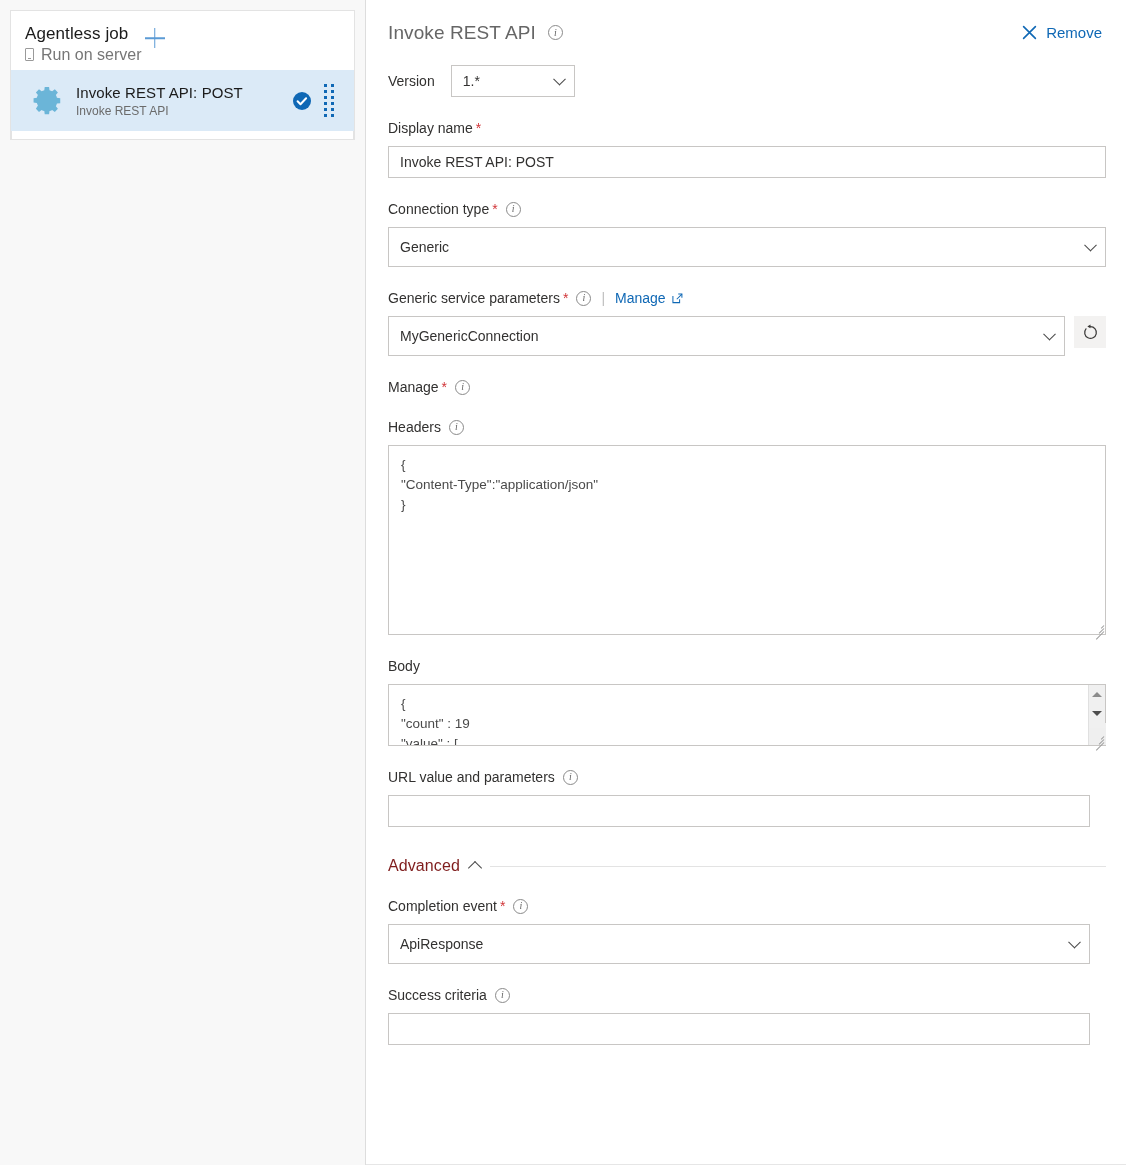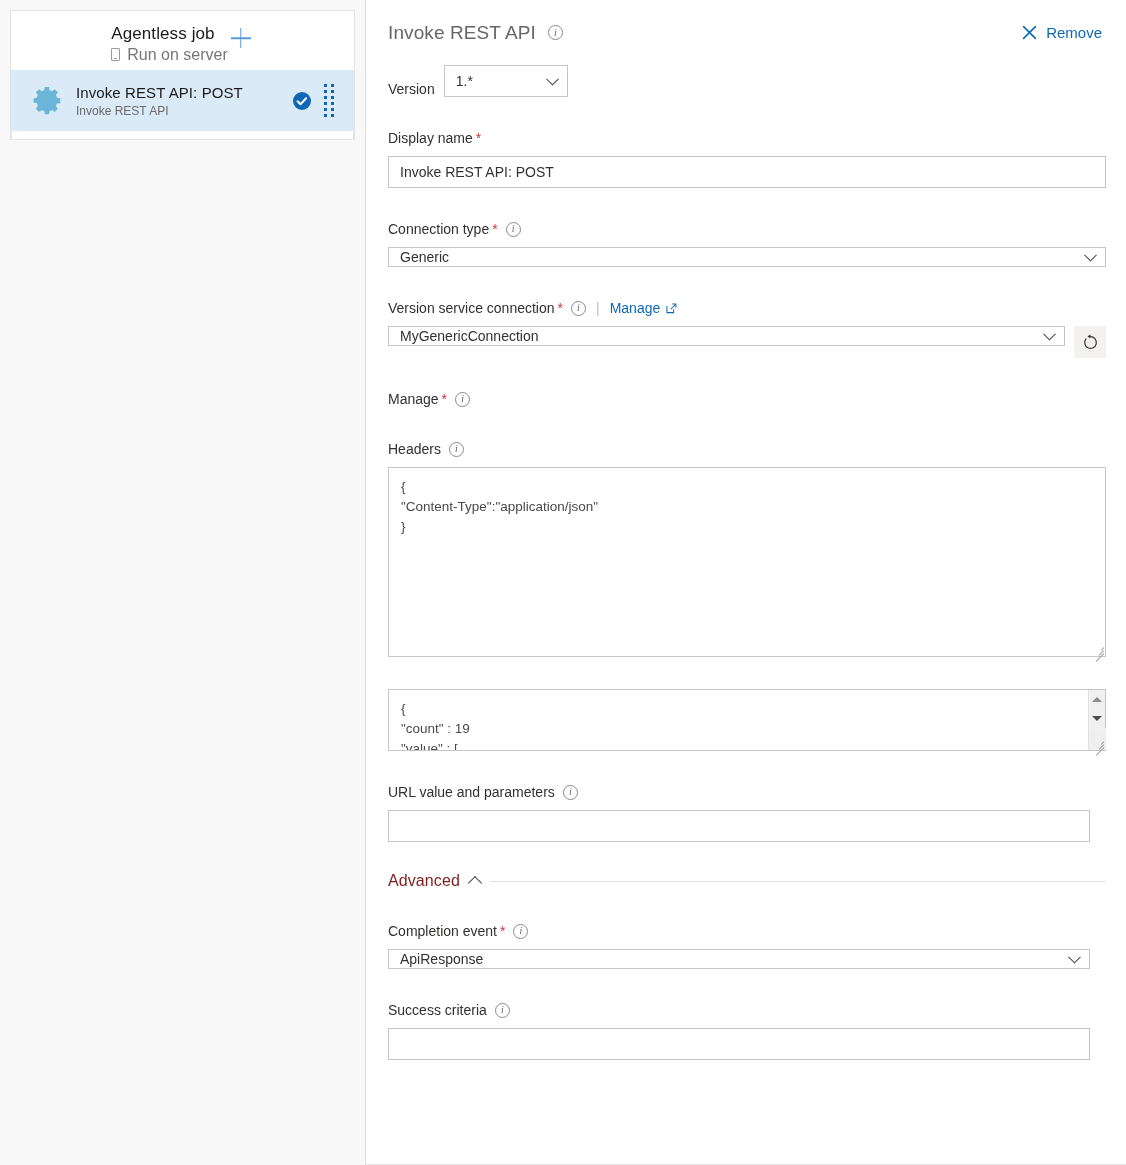--- a/index.html
+++ b/index.html
@@ -68,21 +68,21 @@
     flex: 1;
   }
   .job-card {
     background: #ffffff;
     border: 1px solid #e3e3e3;
     border-bottom: none;
   }
   .job-head {
     display: flex;
     align-items: flex-start;
-    justify-content: center;
+    justify-content: flex-start;
     padding: 12px 14px 13px 14px;
     background: #ffffff;
     height: 59px;
   }
   .job-title {
     font-size: 17px;
     color: #1b1b1b;
     line-height: 22px;
     font-weight: 400;
     letter-spacing: 0.1px;
@@ -213,29 +213,29 @@
     font-family: "Liberation Serif", serif;
     font-style: italic;
     line-height: 1;
     flex: 0 0 auto;
     cursor: pointer;
     user-select: none;
   }
 
   .version-row {
     display: flex;
-    align-items: flex-end;
-    gap: 9px;
+    align-items: center;
+    gap: 16px;
     padding: 20px 0 0 22px;
   }
   .version-label { font-size: 14px; color: #323130; }
   .form {
     padding: 0 20px 0 22px;
   }
-  .field { margin-top: 32px; }
+  .field { margin-top: 22px; }
   .field-label {
     display: flex;
     align-items: center;
     gap: 8px;
     font-size: 14px;
     color: #323130;
     margin-bottom: 9px;
     line-height: 18px;
   }
   .req { color: #d13438; font-size: 14px; margin-left: -5px; }
@@ -257,21 +257,21 @@
     font-size: 14px;
     color: #323130;
   }
   .text-input {
     height: 32px;
     padding: 0 11px;
     display: flex;
     align-items: center;
   }
   .select-box {
-    height: 20px;
+    height: 40px;
     padding: 0 30px 0 11px;
     display: flex;
     align-items: center;
     position: relative;
     cursor: pointer;
   }
   .select-box.small { width: 124px; height: 32px; padding-right: 26px; }
   .chev {
     position: absolute;
     right: 10px; top: 50%;
@@ -466,21 +466,21 @@
           <span class="info-icon">i</span>
         </div>
         <div class="select-box">
           <span>Generic</span>
           <span class="chev"></span>
         </div>
       </div>
 
       <div class="field">
         <div class="field-label">
-          <span>Version service connection</span>
+          <span>Generic service parameters</span>
           <span class="req">*</span>
           <span class="info-icon">i</span>
           <span class="sep">|</span>
           <span class="manage-link">
             <span>Manage</span>
             <svg width="11" height="11" viewBox="0 0 12 12">
               <path d="M1 3.2v7.3h7.3V6.8" stroke="#0f68b5" stroke-width="1.1" fill="none"></path>
               <path d="M5.2 6.8 L10.8 1.2" stroke="#0f68b5" stroke-width="1.1" fill="none"></path>
               <path d="M6.8 1.2h4v4" stroke="#0f68b5" stroke-width="1.1" fill="none"></path>
             </svg>
@@ -519,20 +519,23 @@
 }</div>
           <div class="resize-grip">
             <i style="bottom:1px;width:11px"></i>
               <i style="bottom:4px;width:7px"></i>
               <i style="bottom:7px;width:4px"></i>
           </div>
         </div>
       </div>
 
       <div class="field">
+        <div class="field-label">
+          <span>Body</span>
+        </div>
         <div class="textarea-wrap">
           <div class="textarea-box ta-body">{
 "count" : 19
 "value" : [</div>
           <div class="scrollbar">
             <div class="sb-arrow up">
                 <span class="tri"></span>
               </div>
             <div class="sb-arrow down">
                 <span class="tri"></span>

